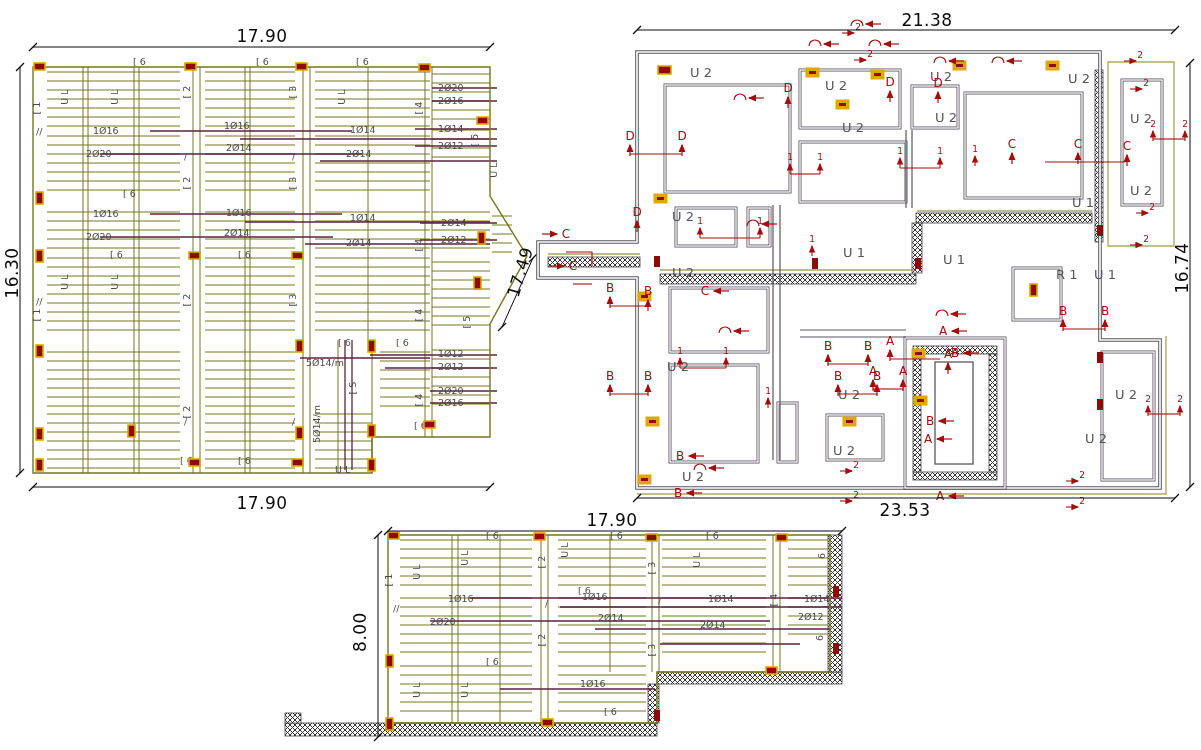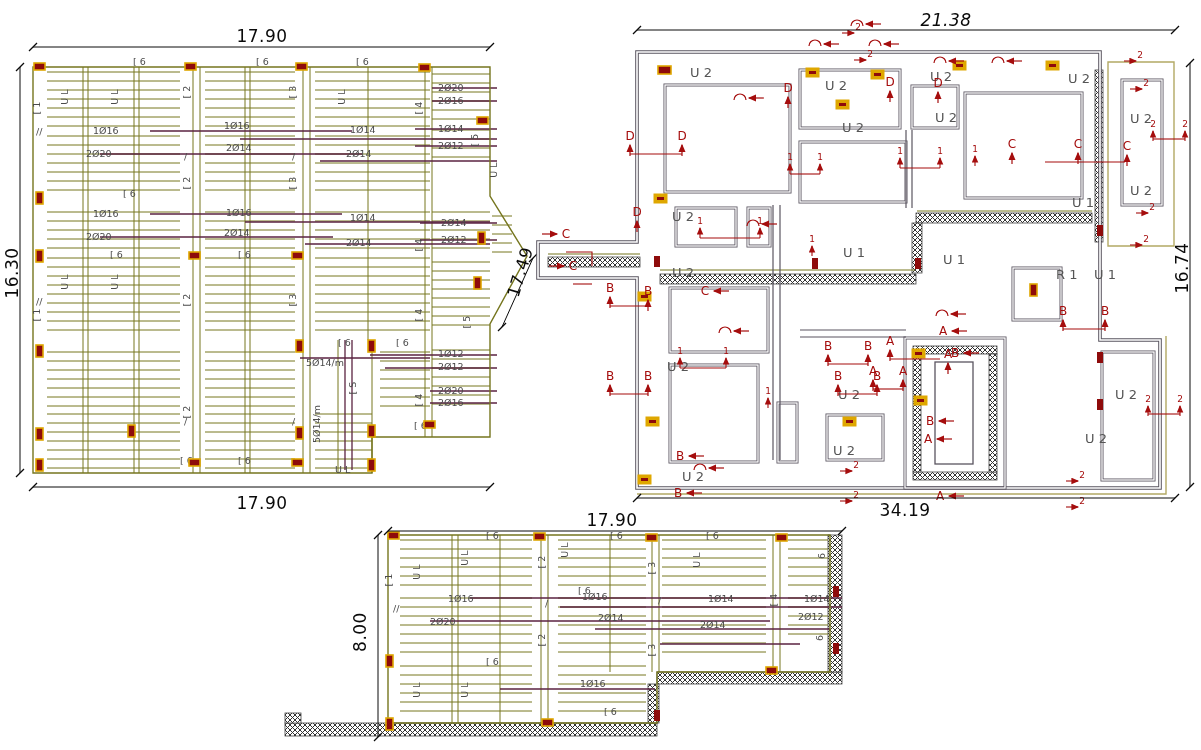--- a/index.html
+++ b/index.html
@@ -728,18 +728,18 @@
         <line x1="378" y1="535" x2="378" y2="737" stroke="#0a0a0a" stroke-width="1"></line>
         <line x1="374" y1="539" x2="382" y2="531" stroke="#0a0a0a" stroke-width="1.2"></line>
         <line x1="374" y1="741" x2="382" y2="733" stroke="#0a0a0a" stroke-width="1.2"></line>
       </g>
     </svg>
 
   <div class="dim dimc" style="left:230px;top:26px;">17.90</div>
   <div class="dim dimc" style="left:230px;top:493px;">17.90</div>
   <div class="dim dimc rot90" style="left:-20px;top:263px;">16.30</div>
   <div class="dim dimc rot73" style="left:488px;top:262px;">17.49</div>
-  <div class="dim dimc" style="left:914px;top:10px;font-style:italic;">21.38</div>
-  <div class="dim dimc" style="left:873px;top:500px;">34.19</div>
+  <div class="dim dimc" style="left:895px;top:10px;">21.38</div>
+  <div class="dim dimc" style="left:873px;top:500px;">23.53</div>
   <div class="dim dimc rot90" style="left:1150px;top:258px;">16.74</div>
   <div class="dim dimc" style="left:580px;top:510px;">17.90</div>
   <div class="dim dimc rot90" style="left:328px;top:622px;">8.00</div>
 </div>
 
 </body></html>

